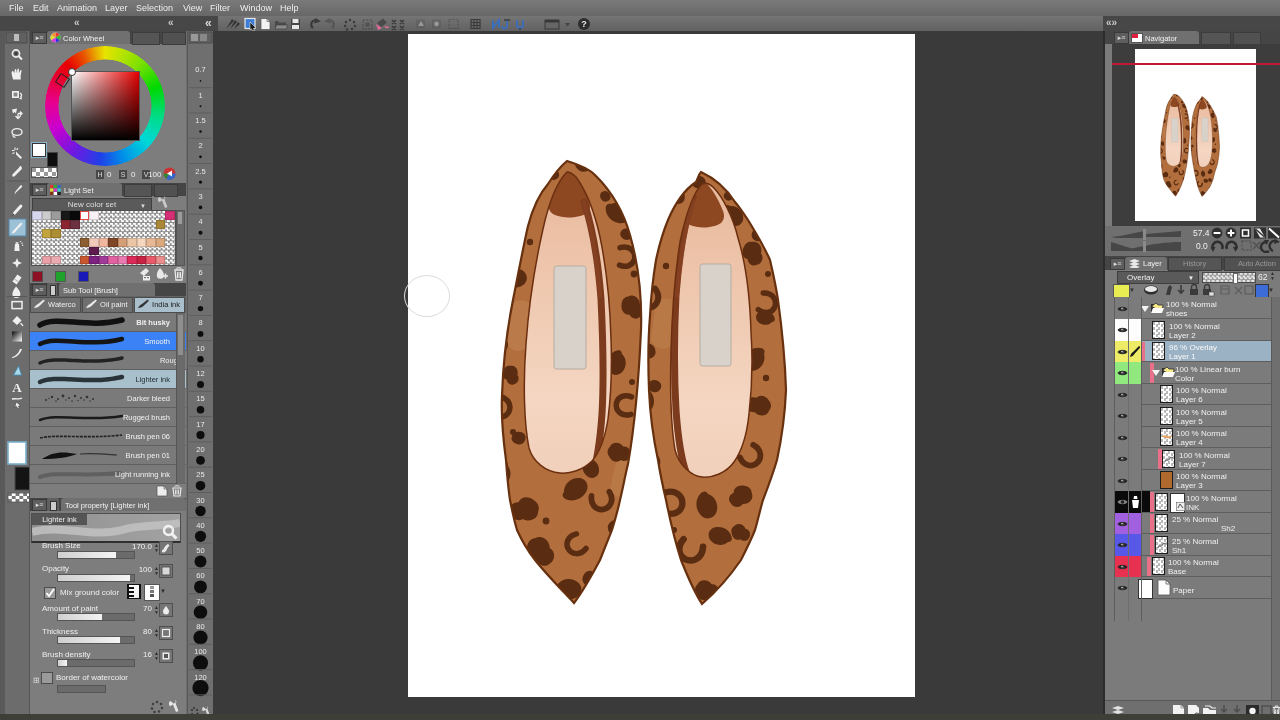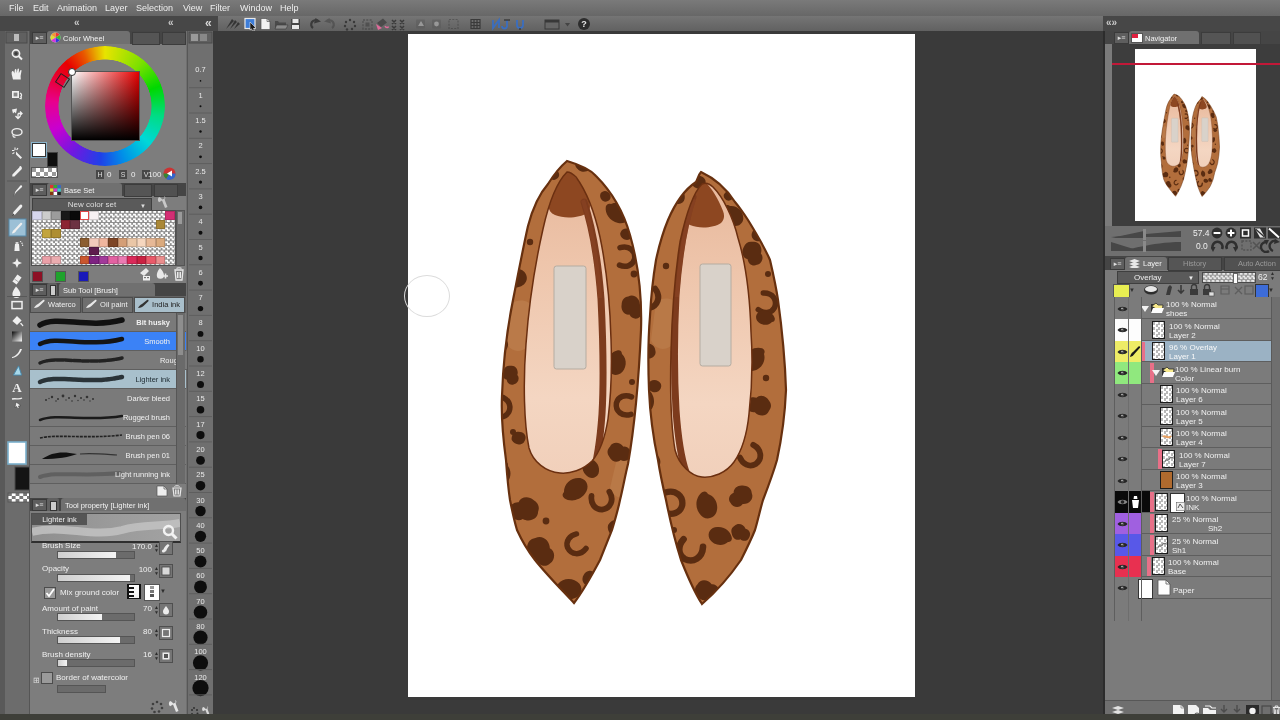--- a/index.html
+++ b/index.html
@@ -266,21 +266,21 @@
         <rect x="0" y="0" width="3.4" height="3" fill="#d33"></rect>
           <rect x="3.7" y="0" width="3.4" height="3" fill="#3a3"></rect>
           <rect x="7.4" y="0" width="3.4" height="3" fill="#36c"></rect>
         <rect x="0" y="3.5" width="3.4" height="3" fill="#dd3"></rect>
           <rect x="3.7" y="3.5" width="3.4" height="3" fill="#d3c"></rect>
           <rect x="7.4" y="3.5" width="3.4" height="3" fill="#3cc"></rect>
         <rect x="0" y="7" width="3.4" height="3" fill="#831"></rect>
           <rect x="3.7" y="7" width="3.4" height="3" fill="#fff"></rect>
           <rect x="7.4" y="7" width="3.4" height="3" fill="#222"></rect>
       </svg>
-      <div class="abs" style="left:34px;top:3px;font-size:7.5px;color:#f2f2f2;">Base Set</div>
+      <div class="abs" style="left:34px;top:3px;font-size:7.5px;color:#f2f2f2;">Light Set</div>
       <div class="abs" style="left:94px;top:1px;width:26px;height:11px;background:#555;border:1px solid #3c3c3c;"></div>
       <div class="abs" style="left:124px;top:1px;width:22px;height:11px;background:#515151;border:1px solid #3c3c3c;"></div>
     </div>
     <div class="abs" style="left:2px;top:167px;width:118px;height:11px;background:#5a5a5a;border:1px solid #3f3f3f;color:#ddd;font-size:8px;text-align:center;line-height:11px;">New color set<span style="position:absolute;right:5px;top:2px;font-size:6px;">▼</span></div>
     <svg class="abs" style="left:126px;top:165px;" width="15" height="14" viewBox="0 0 15 14">
         <path d="M3,1 C1.5,2.5 1.5,5 3,6.2 L6,4.6 L9,12 L11.5,11 L8.6,3.6 C9.8,2.2 9.6,.8 8.2,0 L8.8,2.6 L6.4,3.6 L4.2,1.4 Z" fill="#c9c9c9"></path>
       </svg>
 
     <div class="abs" id="swatchgrid" style="left:1px;top:179px;width:143px;height:54px;border:1px solid #4f4f4f;background:repeating-conic-gradient(#fff 0 25%,#8f8f8f 0 50%) 0 0/4.6px 4.6px;">
         <div class="abs" style="left:0.0px;top:0.0px;width:9.5px;height:8.9px;box-sizing:border-box;border:1px solid rgba(0,0,0,.15);background:#d6d6ee;"></div>
@@ -373,21 +373,21 @@
             <path d="M8,12 C25,4 55,15 90,7" stroke="#222" stroke-width="3.5" fill="none" stroke-linecap="round" stroke-dasharray="7 1.5"></path>
           </svg>
           <div class="abs" style="right:16px;top:5px;font-size:7.5px;color:#f0f0f0;white-space:nowrap;">Rough</div>
         </div>
         <div class="abs" style="left:0;top:57px;width:156px;height:19px;background:#a8c0cc;border-bottom:1px solid #5f5f5f;box-sizing:border-box;">
           <svg width="95" height="19" viewBox="0 0 95 19" style="position:absolute;left:2px;top:0;">
             <path d="M8,12 C25,4 55,15 90,7" stroke="#2a3338" stroke-width="4.5" fill="none" stroke-linecap="round" stroke-dasharray="4 1"></path>
           </svg>
           <div class="abs" style="right:16px;top:5px;font-size:7.5px;color:#1d2a30;white-space:nowrap;">Lighter ink</div>
         </div>
-        <div class="abs" style="left:0;top:76px;width:156px;height:29px;background:#7a7a7a;border-bottom:1px solid #5f5f5f;box-sizing:border-box;padding-left:28px;">
+        <div class="abs" style="left:0;top:76px;width:156px;height:19px;background:#7a7a7a;border-bottom:1px solid #5f5f5f;box-sizing:border-box;padding-left:28px;">
           <svg width="95" height="19" viewBox="0 0 95 19" style="position:absolute;left:2px;top:0;">
             <g fill="#333">
               <circle cx="14" cy="11" r="1"></circle>
               <circle cx="20" cy="8" r="1.2"></circle>
               <circle cx="26" cy="10" r="1"></circle>
               <circle cx="31" cy="7" r="1.4"></circle>
               <circle cx="37" cy="9" r="1"></circle>
               <circle cx="43" cy="7" r="1.2"></circle>
               <circle cx="49" cy="9" r="1"></circle>
               <circle cx="55" cy="8" r="1.3"></circle>
@@ -859,21 +859,21 @@
       <div class="abs" style="left:20px;top:1px;width:42px;height:13px;background:#707070;border-radius:3px 3px 0 0;"></div>
       <svg class="abs" style="left:23px;top:3px;" width="13" height="9" viewBox="0 0 13 9">
           <path d="M1,2 L6.5,0 L12,2 L6.5,4 Z M1,5 L6.5,3 L12,5 L6.5,7 Z M1,8 L6.5,6 L12,8 L6.5,10 Z" fill="#e8e8e8"></path>
         </svg>
       <div class="abs" style="left:38px;top:3px;font-size:7.5px;color:#f2f2f2;">Layer</div>
       <div class="abs" style="left:63px;top:1px;width:52px;height:12px;background:#555;border:1px solid #3c3c3c;color:#9a9a9a;font-size:7.5px;line-height:12px;"><span style="margin-left:14px;">History</span></div>
       <div class="abs" style="left:119px;top:1px;width:56px;height:12px;background:#515151;border:1px solid #3c3c3c;color:#9a9a9a;font-size:7.5px;line-height:12px;"><span style="margin-left:13px;">Auto Action</span></div>
     </div>
 
     <div class="abs" style="left:2px;top:239px;width:175px;height:13px;">
-      <div class="abs" style="left:12px;top:1px;width:80px;height:11px;background:#5a5a5a;border:1px solid #3f3f3f;color:#eee;font-size:8px;line-height:11px;"><span style="margin-left:16px;">Overlay</span><span style="position:absolute;right:4px;font-size:6px;top:1px;">▼</span></div>
+      <div class="abs" style="left:12px;top:1px;width:80px;height:11px;background:#5a5a5a;border:1px solid #3f3f3f;color:#eee;font-size:8px;line-height:11px;"><span style="margin-left:9px;">Overlay</span><span style="position:absolute;right:4px;font-size:6px;top:1px;">▼</span></div>
       <div class="abs" style="left:97px;top:2px;width:52px;height:9px;border:1px solid #4a4a4a;background:repeating-conic-gradient(#e8e8e8 0 25%,#9a9a9a 0 50%) 0 0/4.4px 4.4px;">
         <div class="abs" style="left:30px;top:0px;width:3px;height:9px;background:#fdfdfd;border:1px solid #666;"></div>
       </div>
       <div class="abs" style="left:153px;top:2px;font-size:8.5px;">62</div>
       <div class="abs" style="left:165px;top:1px;color:#2f2f2f;font-size:5px;line-height:5px;">▲<br>▼</div>
     </div>
 
     <div class="abs" style="left:2px;top:252px;width:175px;height:14px;">
       <div class="abs" style="left:8px;top:1px;width:15px;height:12px;background:#e8ee52;border:1px solid #555;"></div>
       <div class="abs" style="left:24px;top:4px;color:#2f2f2f;font-size:6px;">▼</div>
@@ -1026,21 +1026,21 @@
         <div class="abs" style="left:9px;top:215.5px;width:27px;height:21.5px;background:#a060e0;"></div>
         <div class="abs" style="left:12px;top:222.5px;"><svg width="11" height="8" viewBox="0 0 11 8">
             <path d="M0.5,4 C2.5,1 8.5,1 10.5,4 C8.5,7 2.5,7 0.5,4 Z" fill="#252525"></path>
             <circle cx="5.5" cy="4" r="1.8" fill="#4a4a4a"></circle>
             <circle cx="5" cy="3.4" r=".7" fill="#ddd"></circle>
           </svg></div>
         <div class="abs" style="left:36px;top:236px;width:130px;height:1px;background:#5e5e5e;"></div>
         <div class="abs" style="left:45px;top:216.5px;width:3.5px;height:19.5px;background:#e87088;"></div>
         <div class="abs" style="left:50px;top:217px;width:13px;height:18px;background:#fff;background-image:repeating-conic-gradient(#fff 0 25%,#b9b9b9 0 50%);background-size:5px 5px;border:1px solid #1d1d1d;box-sizing:border-box;"></div>
         <div class="abs" style="left:67px;top:218px;color:#f0f0f0;white-space:nowrap;">25 % Normal</div>
-        <div class="abs" style="left:67px;top:227px;color:#f0f0f0;white-space:nowrap;padding-left:36px;">Sh2</div>
+        <div class="abs" style="left:80px;top:227px;color:#f0f0f0;white-space:nowrap;padding-left:36px;">Sh2</div>
         <div class="abs" style="left:9px;top:237px;width:27px;height:21.5px;background:#5858e8;"></div>
         <div class="abs" style="left:12px;top:244px;"><svg width="11" height="8" viewBox="0 0 11 8">
             <path d="M0.5,4 C2.5,1 8.5,1 10.5,4 C8.5,7 2.5,7 0.5,4 Z" fill="#252525"></path>
             <circle cx="5.5" cy="4" r="1.8" fill="#4a4a4a"></circle>
             <circle cx="5" cy="3.4" r=".7" fill="#ddd"></circle>
           </svg></div>
         <div class="abs" style="left:36px;top:257.5px;width:130px;height:1px;background:#5e5e5e;"></div>
         <div class="abs" style="left:45px;top:238px;width:3.5px;height:19.5px;background:#e87088;"></div>
         <div class="abs" style="left:50px;top:238.5px;width:13px;height:18px;background:#fff;background-image:repeating-conic-gradient(#fff 0 25%,#b9b9b9 0 50%);background-size:5px 5px;border:1px solid #1d1d1d;box-sizing:border-box;"></div>
         <svg class="abs" style="left:50px;top:238.5px;" width="13" height="18">

